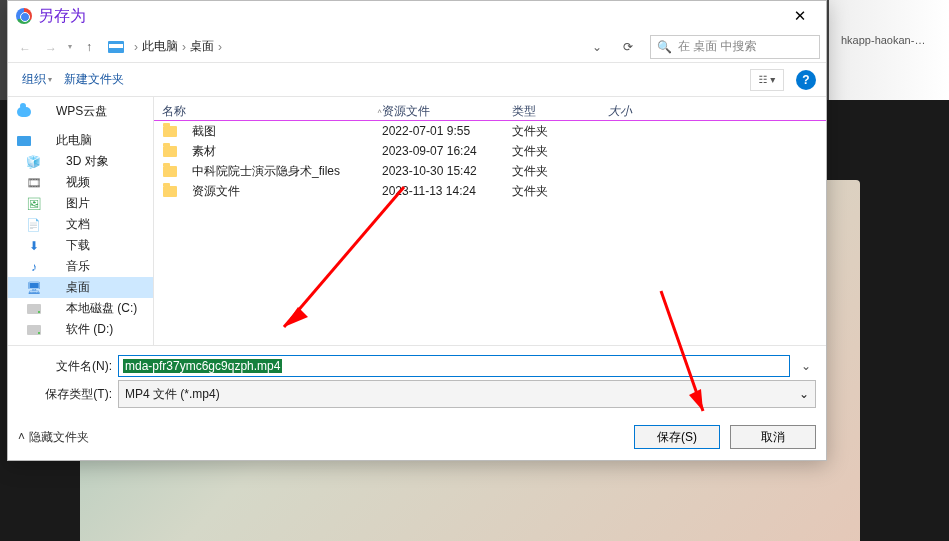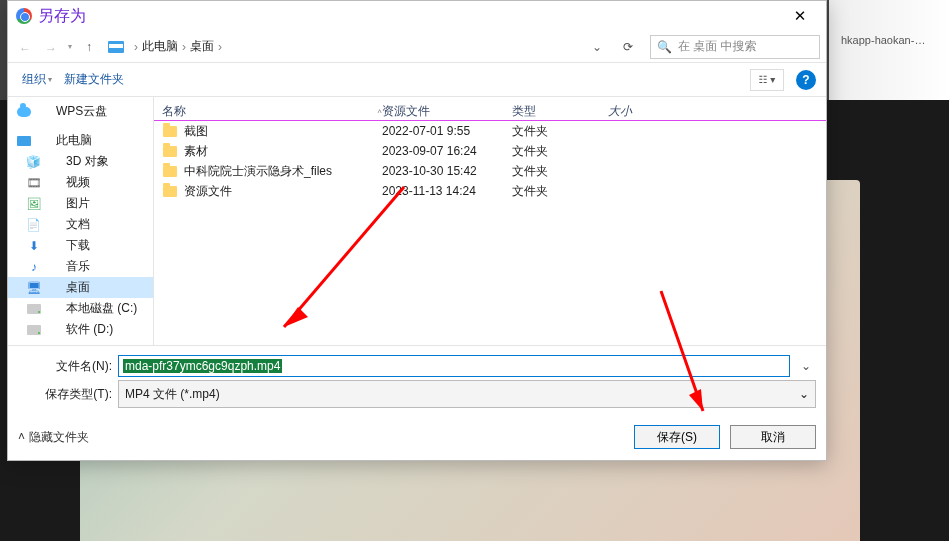--- a/index.html
+++ b/index.html
@@ -49,21 +49,21 @@
 .ico-drive::after { content:""; position:absolute; bottom:1px; right:1px; width:2px; height:2px; background:#3bbf3b; border-radius:50%; }
 .main { flex:1; border-left:1px solid #e5e5e5; position:relative; display:flex; flex-direction:column; }
 .cols { height:24px; display:flex; align-items:flex-end; border-bottom:1px solid #d946ef; color:#3a4a6a; padding-left:8px; }
 .col-name { width:220px; display:flex; align-items:center; gap:4px; }
 .col-date { width:130px; }
 .col-type { width:96px; }
 .col-size { width:60px;font-style:italic; }
 .sort-caret { font-size:8px; color:#888; }
 .rows { flex:1; }
 .row { display:flex; align-items:center; height:20px; padding-left:8px; color:#222; }
-.row .r-name { width:220px; display:flex; align-items:center; gap:6px; }
+.row .r-name { width:220px; display:flex; align-items:center; gap:14px; }
 .row .r-date { width:130px; }
 .row .r-type { width:96px; }
 .row .r-size { width:60px; }
 .arrow { position:absolute; pointer-events:none; }
 .arrow-line { stroke:#ff0000; stroke-width:3; fill:none; }
 .arrow-head { fill:#ff0000; }
 .bottom { border-top:1px solid #e5e5e5; padding:6px 10px 6px 10px; }
 .field-row { display:flex; align-items:center; height:28px; gap:6px; }
 .field-label { width:94px; text-align:right; color:#222; }
 .file-input { flex:1; height:22px; border:1px solid #0078d4; padding:0 4px; display:flex; align-items:center; }

